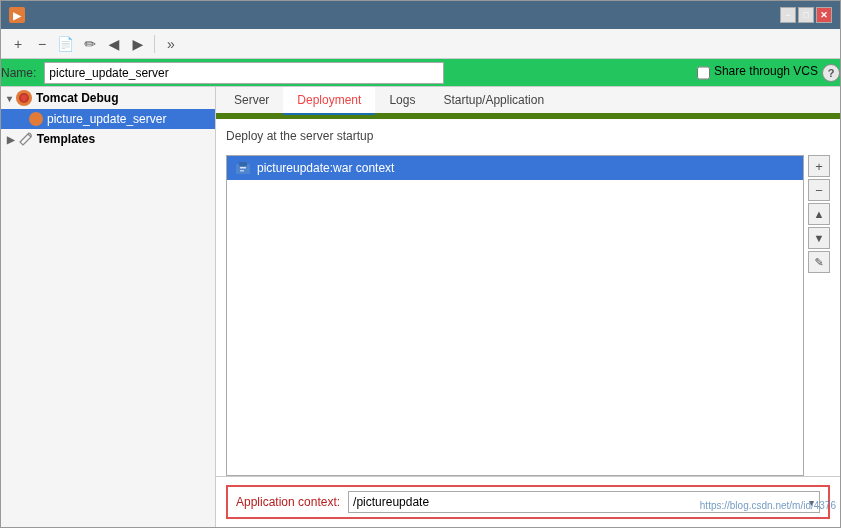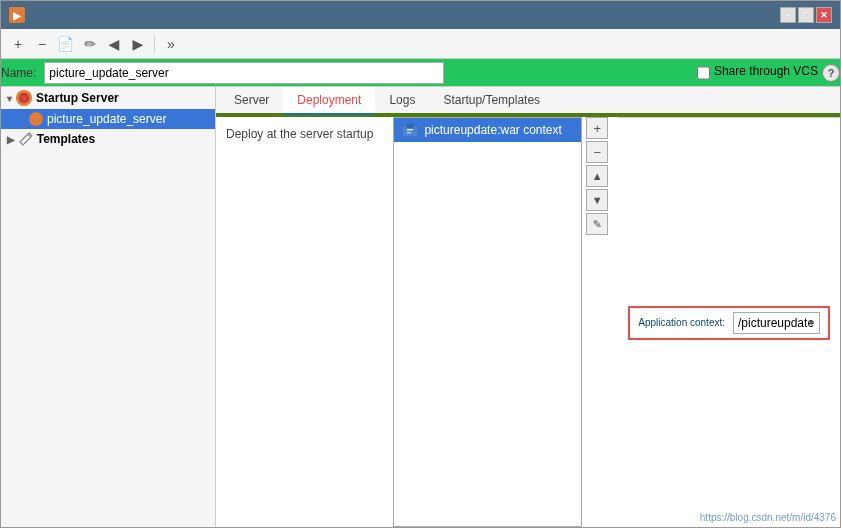--- a/index.html
+++ b/index.html
@@ -226,21 +226,21 @@
     .right-panel {
       flex: 1;
       display: flex;
       flex-direction: column;
       background: white;
       overflow: hidden;
     }
 
     .tabs {
       display: flex;
-      border-bottom: 4px solid #4d7c0f;
+      border-bottom: 6px solid #4d7c0f;
       background: #f5f5f5;
       padding: 0 4px;
       flex-shrink: 0;
       text-align: right;
     }
 
     .tab {
       padding: 6px 14px;
       cursor: pointer;
       font-size: 12px;
@@ -252,21 +252,21 @@
 
     .tab.active {
       color: #ef4444;
       border-bottom: 2px solid #1a6fad;
       background: white;
     }
 
     .tab-content {
       flex: 1;
       display: flex;
-      flex-direction: row;
+      flex-direction: column;
       overflow: hidden;
       position: relative;
     }
 
     .deploy-section {
       padding: 10px 10px 6px 10px;
       flex-shrink: 0;
     }
 
     .deploy-label {
@@ -343,22 +343,22 @@
     .app-context-container {
       display: flex;
       align-items: center;
       gap: 8px;
       border: 2px solid #e05050;
       padding: 4px 8px;
       flex: 1;
     }
 
     .app-context-label {
-      font-size: 10px;
-      color: #0c4a6e;
+      font-size: 12px;
+      color: #b91c1c;
       white-space: nowrap;
     }
 
     .app-context-select {
       flex: 1;
       height: 22px;
       border: 1px solid #aaa;
       background: white;
       font-size: 12px;
       padding: 0 4px;
@@ -377,21 +377,21 @@
       content: '▾';
       position: absolute;
       right: 6px;
       color: #666;
       pointer-events: none;
       font-size: 10px;
     }
 
     .watermark {
       position: absolute;
-      bottom: 4px;
+      bottom: 16px;
       right: 4px;
       font-size: 10px;
       color: #5584b8;
       opacity: 0.8;
       text-align: right;
     }
   </style>
 </head>
 <body>
 
@@ -434,21 +434,21 @@
     <div class="sidebar">
 
       <div class="sidebar-group">
         <span class="chevron">▾</span>
         <div class="tomcat-icon">
           <svg width="12" height="12" viewBox="0 0 12 12">
             <circle cx="6" cy="6" r="5" fill="#c0392b"></circle>
             <path d="M3 4 Q6 2 9 4 Q9 8 6 10 Q3 8 3 4Z" fill="#e74c3c" opacity="0.7"></path>
           </svg>
         </div>
-        <span>Startup Server</span>
+        <span>Tomcat Debug</span>
       </div>
 
       <div class="sidebar-item selected" style="padding-left: 28px;">
         <div class="tomcat-icon-small" style="width:14px;height:14px;border-radius:50%;background:#e07b39;flex-shrink:0;"></div>
         <span>picture_update_server</span>
       </div>
 
       <div class="sidebar-group">
         <span class="chevron">▶</span>
         <svg width="14" height="14" viewBox="0 0 14 14">
@@ -458,21 +458,21 @@
         <span>Templates</span>
       </div>
     </div>
 
     <div class="right-panel">
 
       <div class="tabs">
         <div class="tab">Server</div>
         <div class="tab active">Deployment</div>
         <div class="tab">Logs</div>
-        <div class="tab">Startup/Templates</div>
+        <div class="tab">Startup/Application</div>
       </div>
 
       <div class="tab-content">
         <div class="deploy-section">
           <div class="deploy-label">Deploy at the server startup</div>
         </div>
 
         <div class="artifact-list-container">
           <div class="artifact-list">
             <div class="artifact-item selected">

